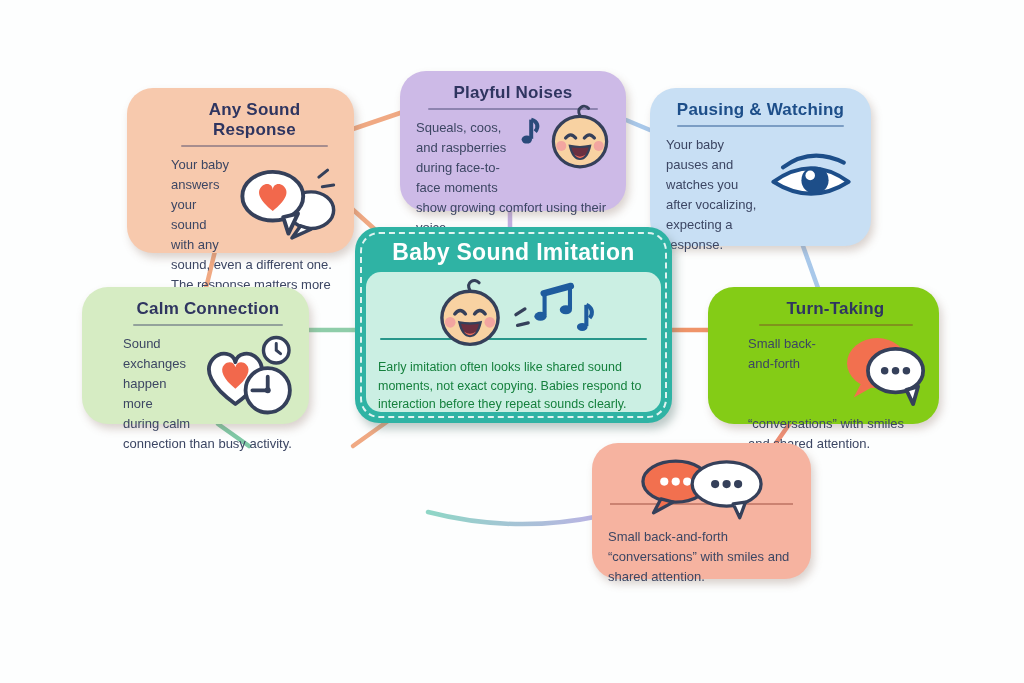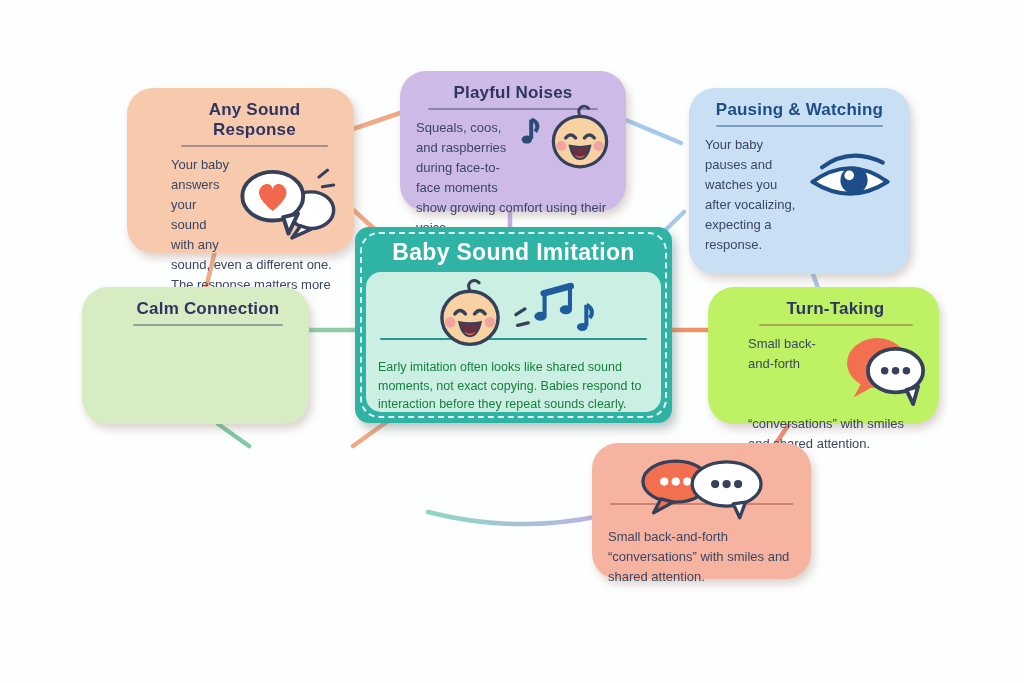--- a/index.html
+++ b/index.html
@@ -17,33 +17,33 @@
   }
   .rule{height:1.5px;background:rgba(47,53,96,0.40);width:88%;margin:5px auto 8px auto;border-radius:2px;}
   .card-body{font-size:13px;line-height:1.54;color:#3C4663;}
   .card-body p{margin:0;}
   .icon{display:block;}
   .f-right{float:right;}
 
   
   .any      {left:127px;top:88px; width:227px;height:165px;background:#F7C9AD;padding-left:44px;}
   .playful  {left:400px;top:58px; width:226px;height:140px;background:#CDBAE7;margin-top:13px;}
-  .pausing  {left:689px;top:88px; width:221px;height:186px;background:#C8DFF4;}
+  .pausing  {left:650px;top:88px; width:221px;height:158px;background:#C8DFF4;}
   .calm     {left:82px; top:287px;width:227px;height:137px;background:#D6ECC3;padding-left:41px;}
-  .turn     {left:708px;top:287px;width:231px;height:137px;background:#bef264;padding-left:40px;}
+  .turn     {left:708px;top:287px;width:231px;height:137px;background:#84cc16;padding-left:40px;}
   .growing  {left:205px;top:443px;width:221px;height:136px;background:#FAE6AC;}
   .convo    {left:592px;top:443px;width:219px;height:136px;background:#F6B3A0;}
 
   .pausing .card-title{color:#1D4E89;}
   .pausing .rule{background:rgba(29,78,137,0.45);}
   .turn .rule{background:rgba(120,40,40,0.35);}
 
   
   .center{
-    left:355px;top:227px;width:317px;height:196px;background:#2FB3A4;border-radius:14px;
+    left:355px;top:227px;width:317px;height:196px;background:#2FB3A4;border-radius:24px;
     padding:0;box-shadow:4px 6px 10px rgba(90,120,115,0.40);
   }
   .center::before{
     content:"";position:absolute;inset:5px;border:2px dashed rgba(255,255,255,0.85);
     border-radius:19px;pointer-events:none;
   }
   .center-title{
     text-align:center;color:#FFFFFF;font-weight:bold;font-size:23px;margin-top:12px;letter-spacing:.3px;
   }
   .center-inner{
@@ -143,20 +143,34 @@
           <circle cx="54" cy="38" r="6" fill="#fff"></circle>
         </svg>
       </span>
       <p>Your baby pauses and watches you after vocalizing, expecting a response.</p>
     </div>
   </div>
 
   <div class="card calm">
     <div class="card-title">Calm Connection</div>
     <div class="rule"></div>
+    <div class="card-body">
+      <span class="icon f-right" style="margin:-2px -2px 0 6px;">
+        <svg width="98" height="86" viewBox="0 0 115 100">
+          <circle cx="93" cy="21" r="15" fill="#fff" stroke="#35405A" stroke-width="4"></circle>
+          <path d="M93 13 L93 21 L98 25" stroke="#35405A" stroke-width="3.5" fill="none" stroke-linecap="round"></path>
+          <path d="M45 84 C17 64 7 44 19 31 C28 21 43 24 45 35 C47 24 62 21 71 31 C83 44 73 64 45 84 Z" fill="#fff" stroke="#35405A" stroke-width="4.5" stroke-linejoin="round"></path>
+          <path d="M45 66 C31 55 26 44 32 38 C37 33 44 35 45 41 C46 35 53 33 58 38 C64 44 59 55 45 66 Z" fill="#F2684C"></path>
+          <circle cx="83" cy="68" r="26" fill="#fff" stroke="#35405A" stroke-width="4.5"></circle>
+          <path d="M83 52 L83 68 L65 68" fill="none" stroke="#35405A" stroke-width="4.5" stroke-linecap="round"></path>
+          <circle cx="83" cy="68" r="3.5" fill="#35405A"></circle>
+        </svg>
+      </span>
+      <p>Sound exchanges happen more during calm connection than busy activity.</p>
+    </div>
   </div>
 
   <div class="card center">
     <div class="center-title">Baby Sound Imitation</div>
     <div class="center-inner">
       <div class="center-divider"></div>
       <div class="center-icon">
         <span class="icon">
           <svg width="78" height="76" viewBox="0 0 100 100">
             <ellipse cx="50" cy="55" rx="37" ry="35" fill="#F8D2A2" stroke="#35405A" stroke-width="4.5"></ellipse>

